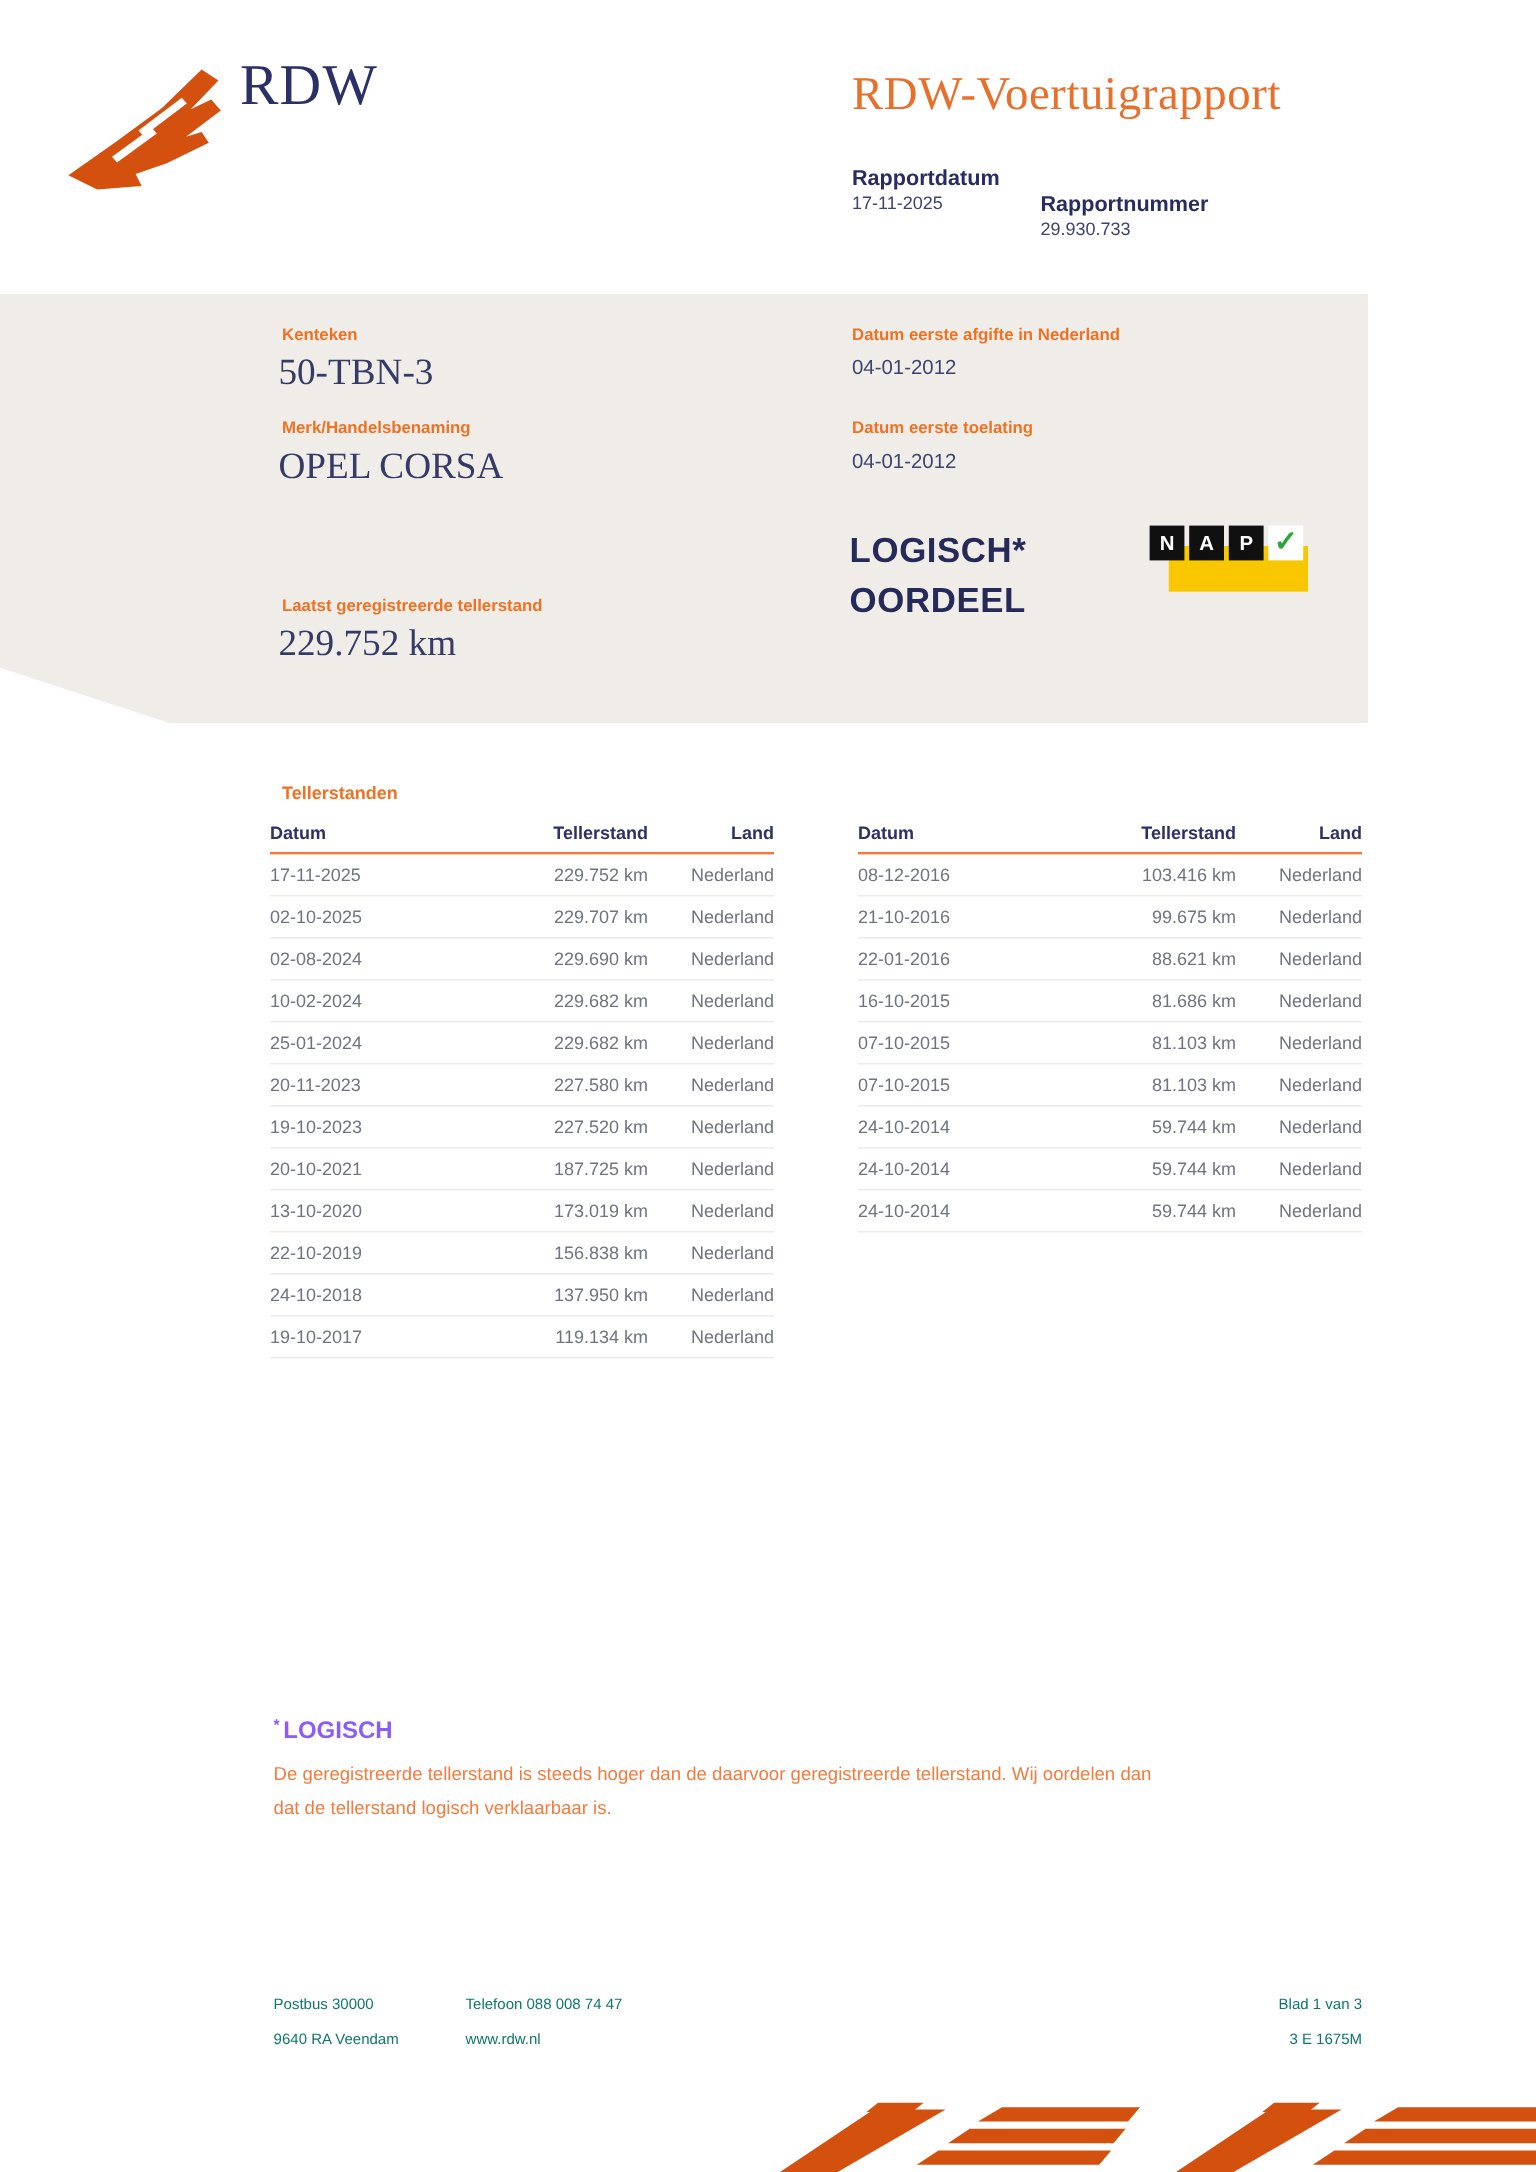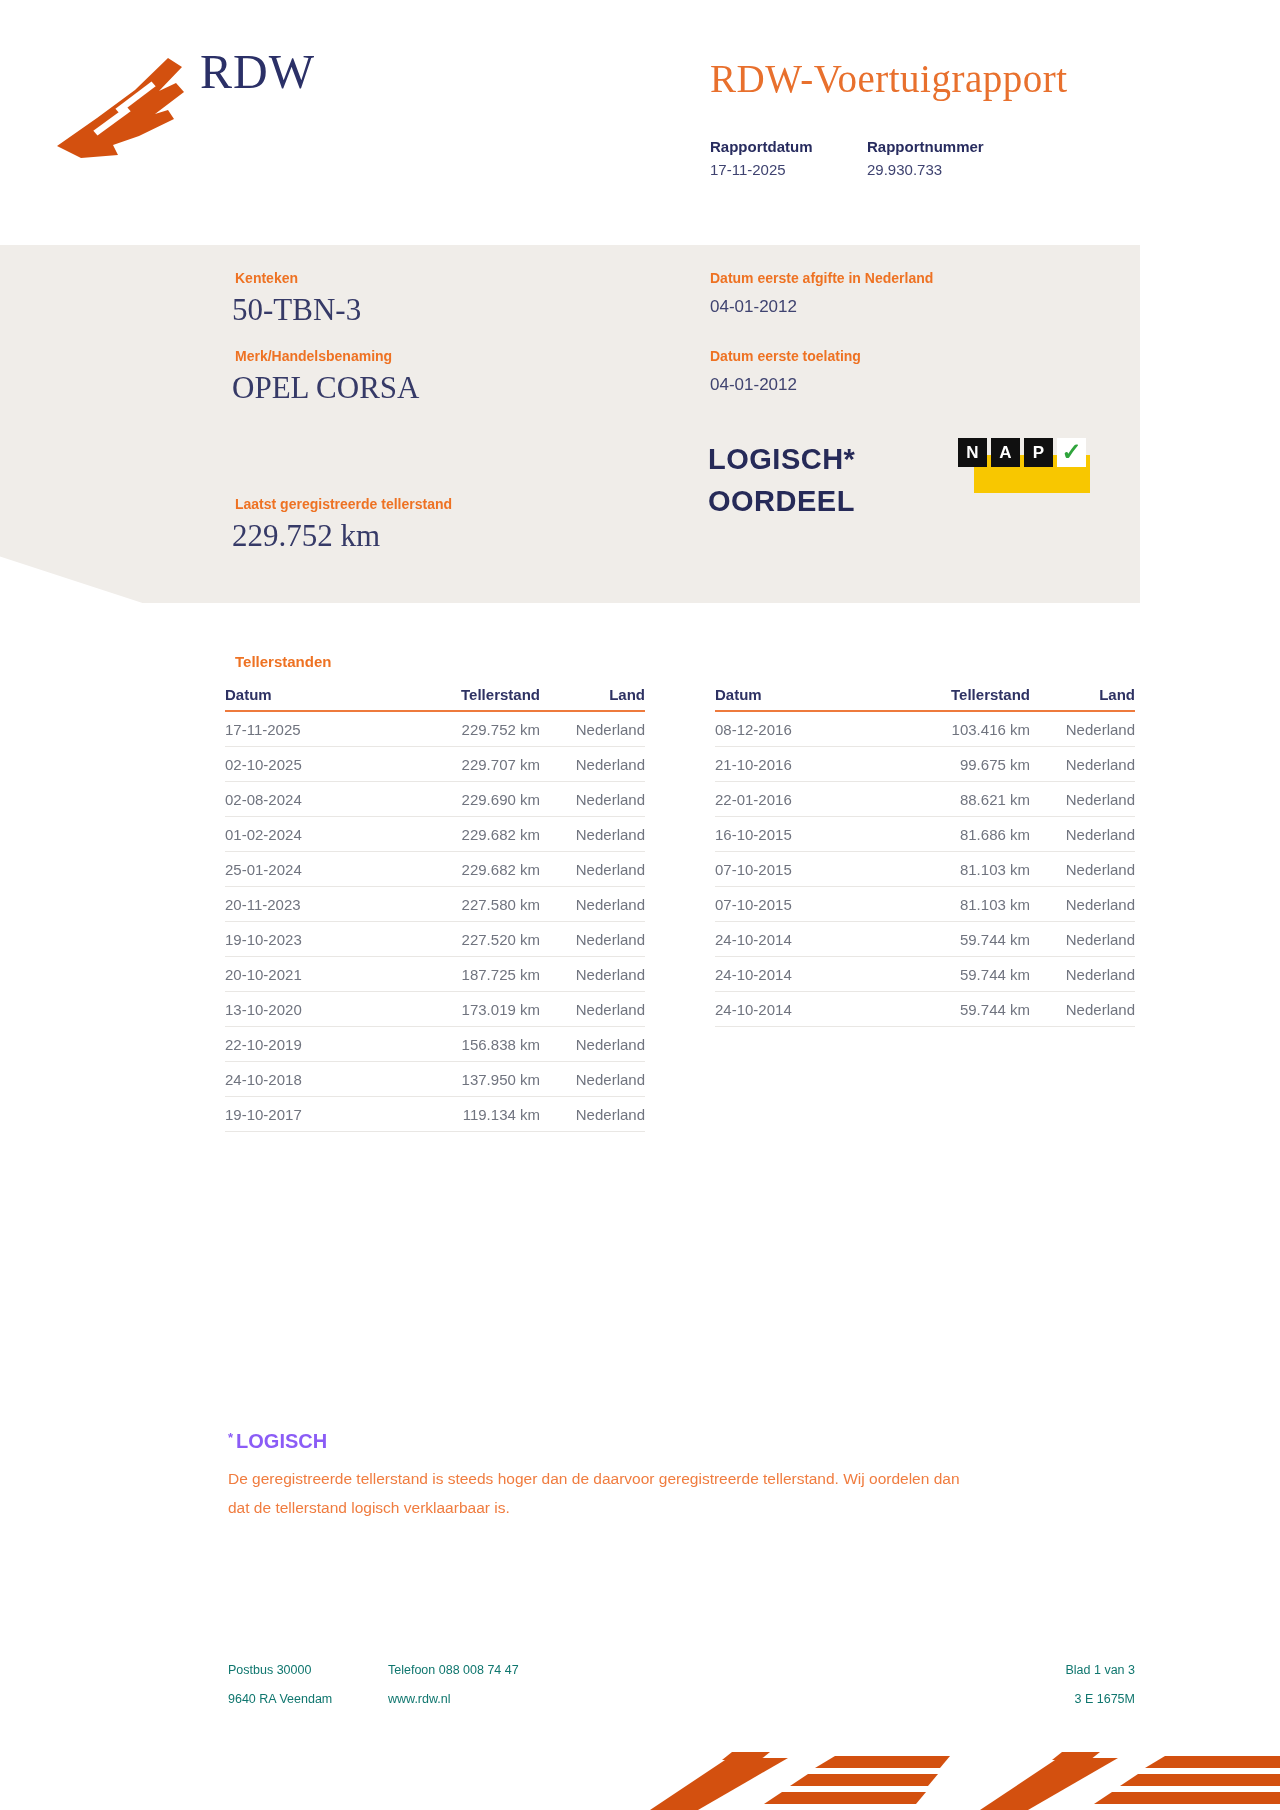--- a/index.html
+++ b/index.html
@@ -10,23 +10,23 @@
   
   .logo-svg{position:absolute;left:55px;top:46px;}
   .logo-word{
     position:absolute;left:200px;top:44px;
     font-family:"Liberation Serif", serif;font-size:48px;color:#2b3067;letter-spacing:1px;
   }
   .report-title{
     position:absolute;left:710px;top:56px;
     font-family:"Liberation Serif", serif;font-size:39px;color:#e8702d;letter-spacing:.5px;
   }
-  .meta-label{position:absolute;top:138px;font-size:15px;font-weight:bold;color:#282c5f;}
+  .meta-label{position:absolute;top:138px;font-size:18px;font-weight:bold;color:#282c5f;}
   .meta-value{position:absolute;top:161px;font-size:15px;color:#3f4370;}
-  .meta-col1{left:710px;} .meta-col2{left:867px;}
+  .meta-col1{left:710px;} .meta-col2{left:867px;margin-top:22px;}
 
   
   .panel{
     position:absolute;left:0;top:245px;width:1140px;height:358px;background:#f0ede9;
     -webkit-clip-path:polygon(0 0,100% 0,100% 100%,12.5% 100%,0 87%);
     clip-path:polygon(0 0,100% 0,100% 100%,12.5% 100%,0 87%);
   }
   .field-label{position:absolute;font-size:14px;font-weight:bold;color:#ee7223;}
   .big-value{
     position:absolute;font-family:"Liberation Serif", serif;font-size:31px;color:#363a67;
@@ -141,21 +141,21 @@
         <td class="datum">02-10-2025</td>
         <td class="tellerstand">229.707 km</td>
         <td class="land">Nederland</td>
       </tr>
       <tr>
         <td class="datum">02-08-2024</td>
         <td class="tellerstand">229.690 km</td>
         <td class="land">Nederland</td>
       </tr>
       <tr>
-        <td class="datum">01-02-2024</td>
+        <td class="datum">10-02-2024</td>
         <td class="tellerstand">229.682 km</td>
         <td class="land">Nederland</td>
       </tr>
       <tr>
         <td class="datum">25-01-2024</td>
         <td class="tellerstand">229.682 km</td>
         <td class="land">Nederland</td>
       </tr>
       <tr>
         <td class="datum">20-11-2023</td>

